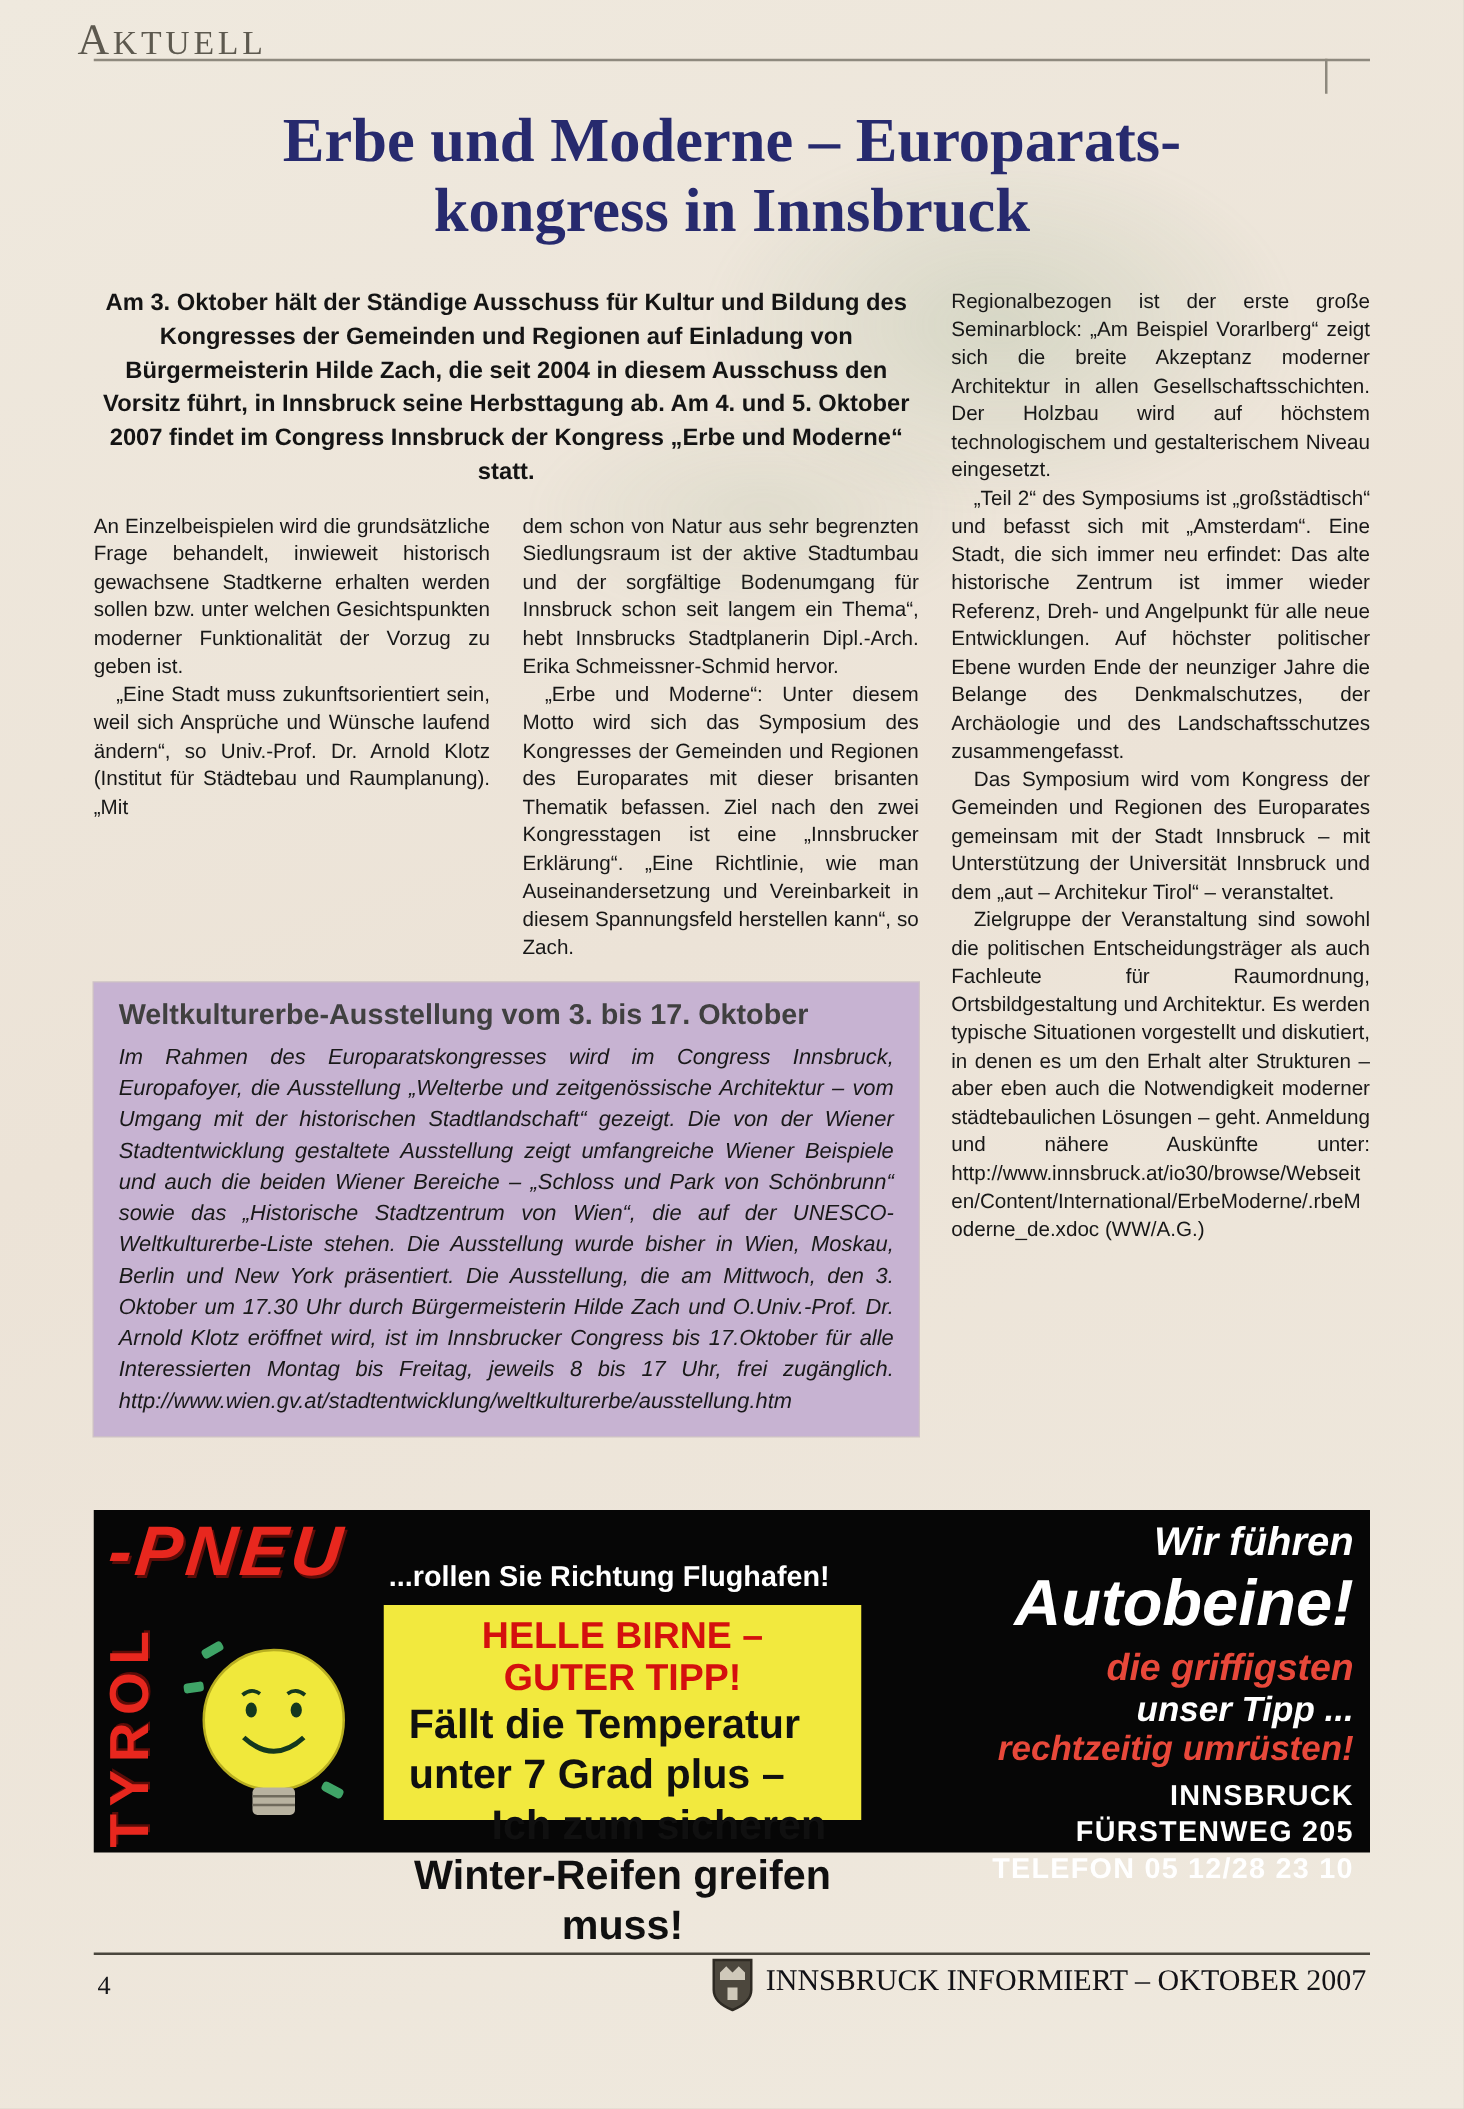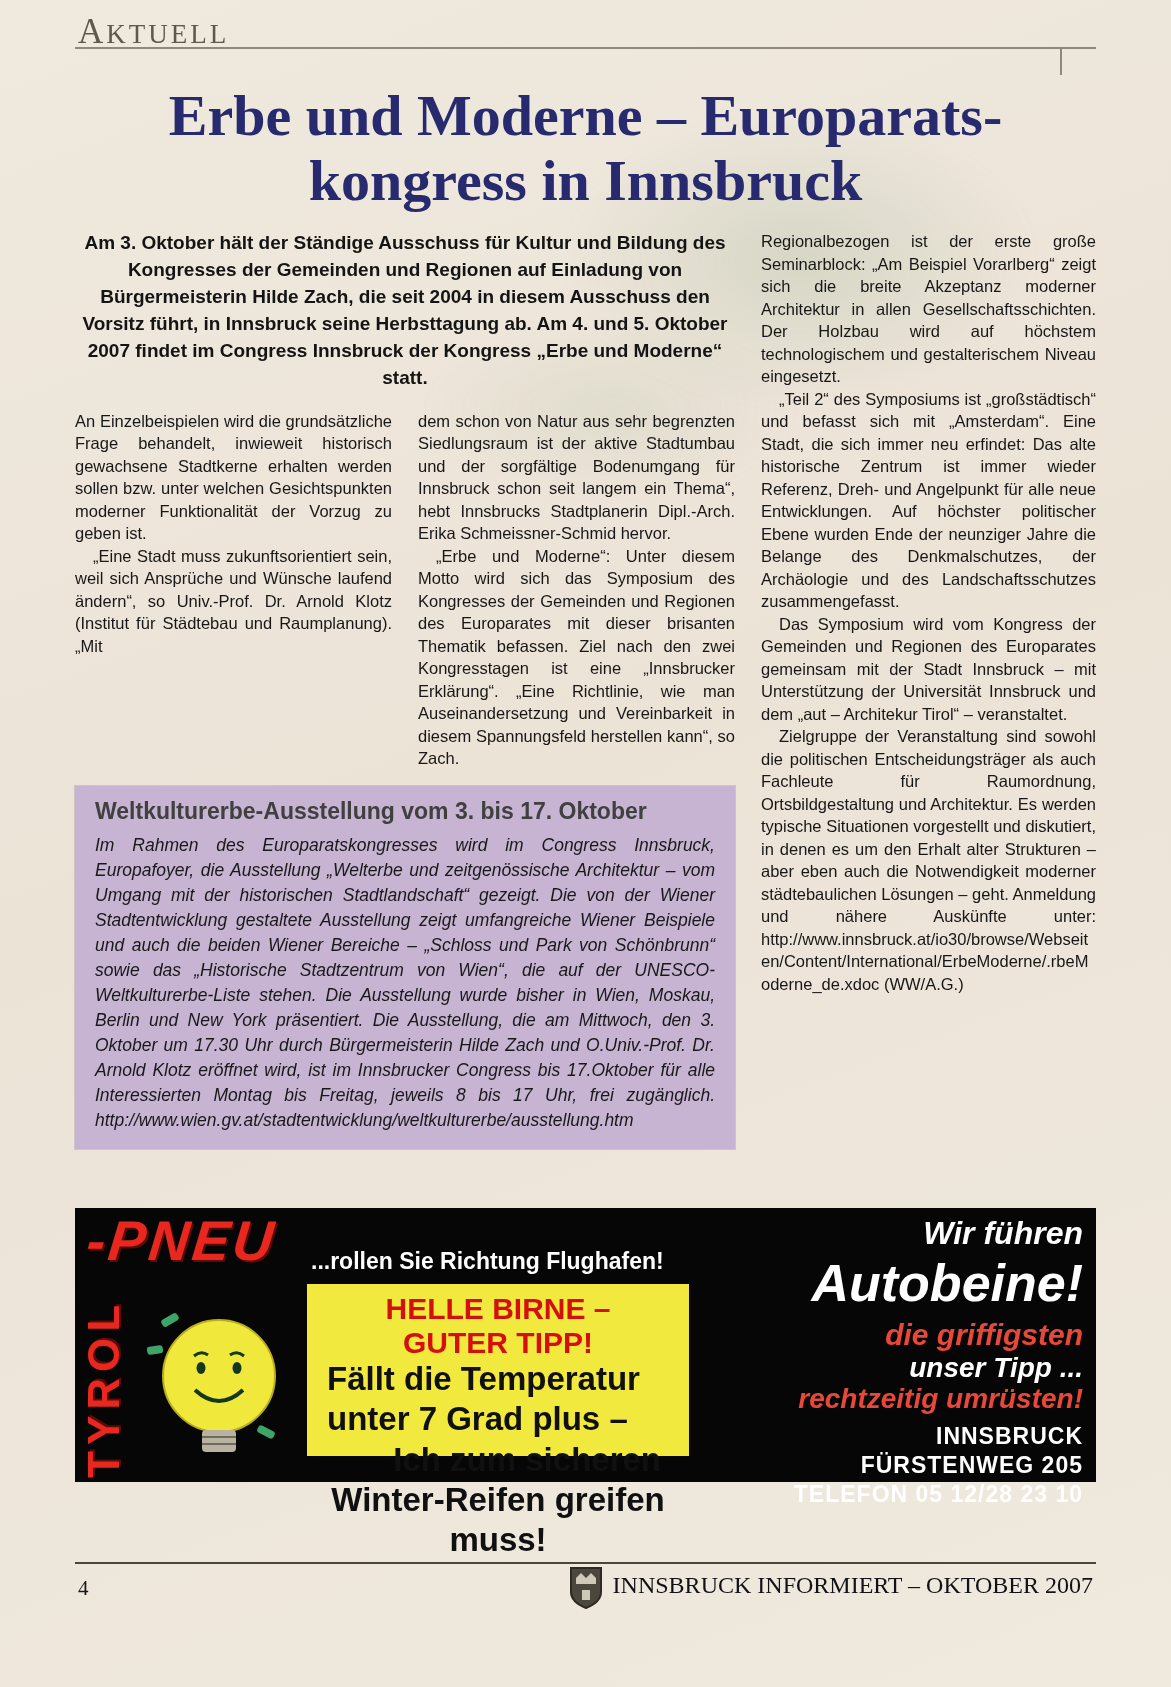--- a/index.html
+++ b/index.html
@@ -15,33 +15,33 @@
     overflow:hidden;
   }
   
   .ghost { position:absolute; pointer-events:none; filter:blur(7px); }
   .ghost.g1 { top:110px; left:560px; width:480px; height:300px;
     background:radial-gradient(ellipse at center, rgba(125,158,118,0.20), rgba(125,158,118,0) 70%); }
   .ghost.g2 { top:320px; left:420px; width:380px; height:180px;
     background:radial-gradient(ellipse at center, rgba(130,160,120,0.12), rgba(130,160,120,0) 70%); }
 
   .kicker {
-    position:absolute; top:12px; left:78px;
+    position:absolute; top:12px; left:62px;
     font-family:"Liberation Serif", serif;
     font-size:27px; letter-spacing:3px; color:#5d594f;
   }
   .kicker::first-letter { font-size:35px; }
   .top-rule { position:absolute; top:47px; left:75px; width:1021px; height:2px; background:#8e897e; }
   .top-rule-tick { position:absolute; top:47px; left:1060px; width:2px; height:28px; background:#8e897e; }
 
   .title {
     position:absolute; top:84px; left:0; width:100%;
     text-align:center;
     font-family:"Liberation Serif", serif; font-weight:700;
-    font-size:58px; line-height:1.12; color:#272a6e;
+    font-size:50px; line-height:1.12; color:#272a6e;
   }
 
   .content { position:absolute; top:230px; left:75px; width:1021px; display:flex; gap:26px; }
   .left-area { width:660px; flex:0 0 660px; }
   .right-col { flex:1; min-width:0; }
 
   .lead {
     margin:0 4px; font-weight:700; font-size:19px; line-height:1.42;
     text-align:center; color:#141414;
   }

